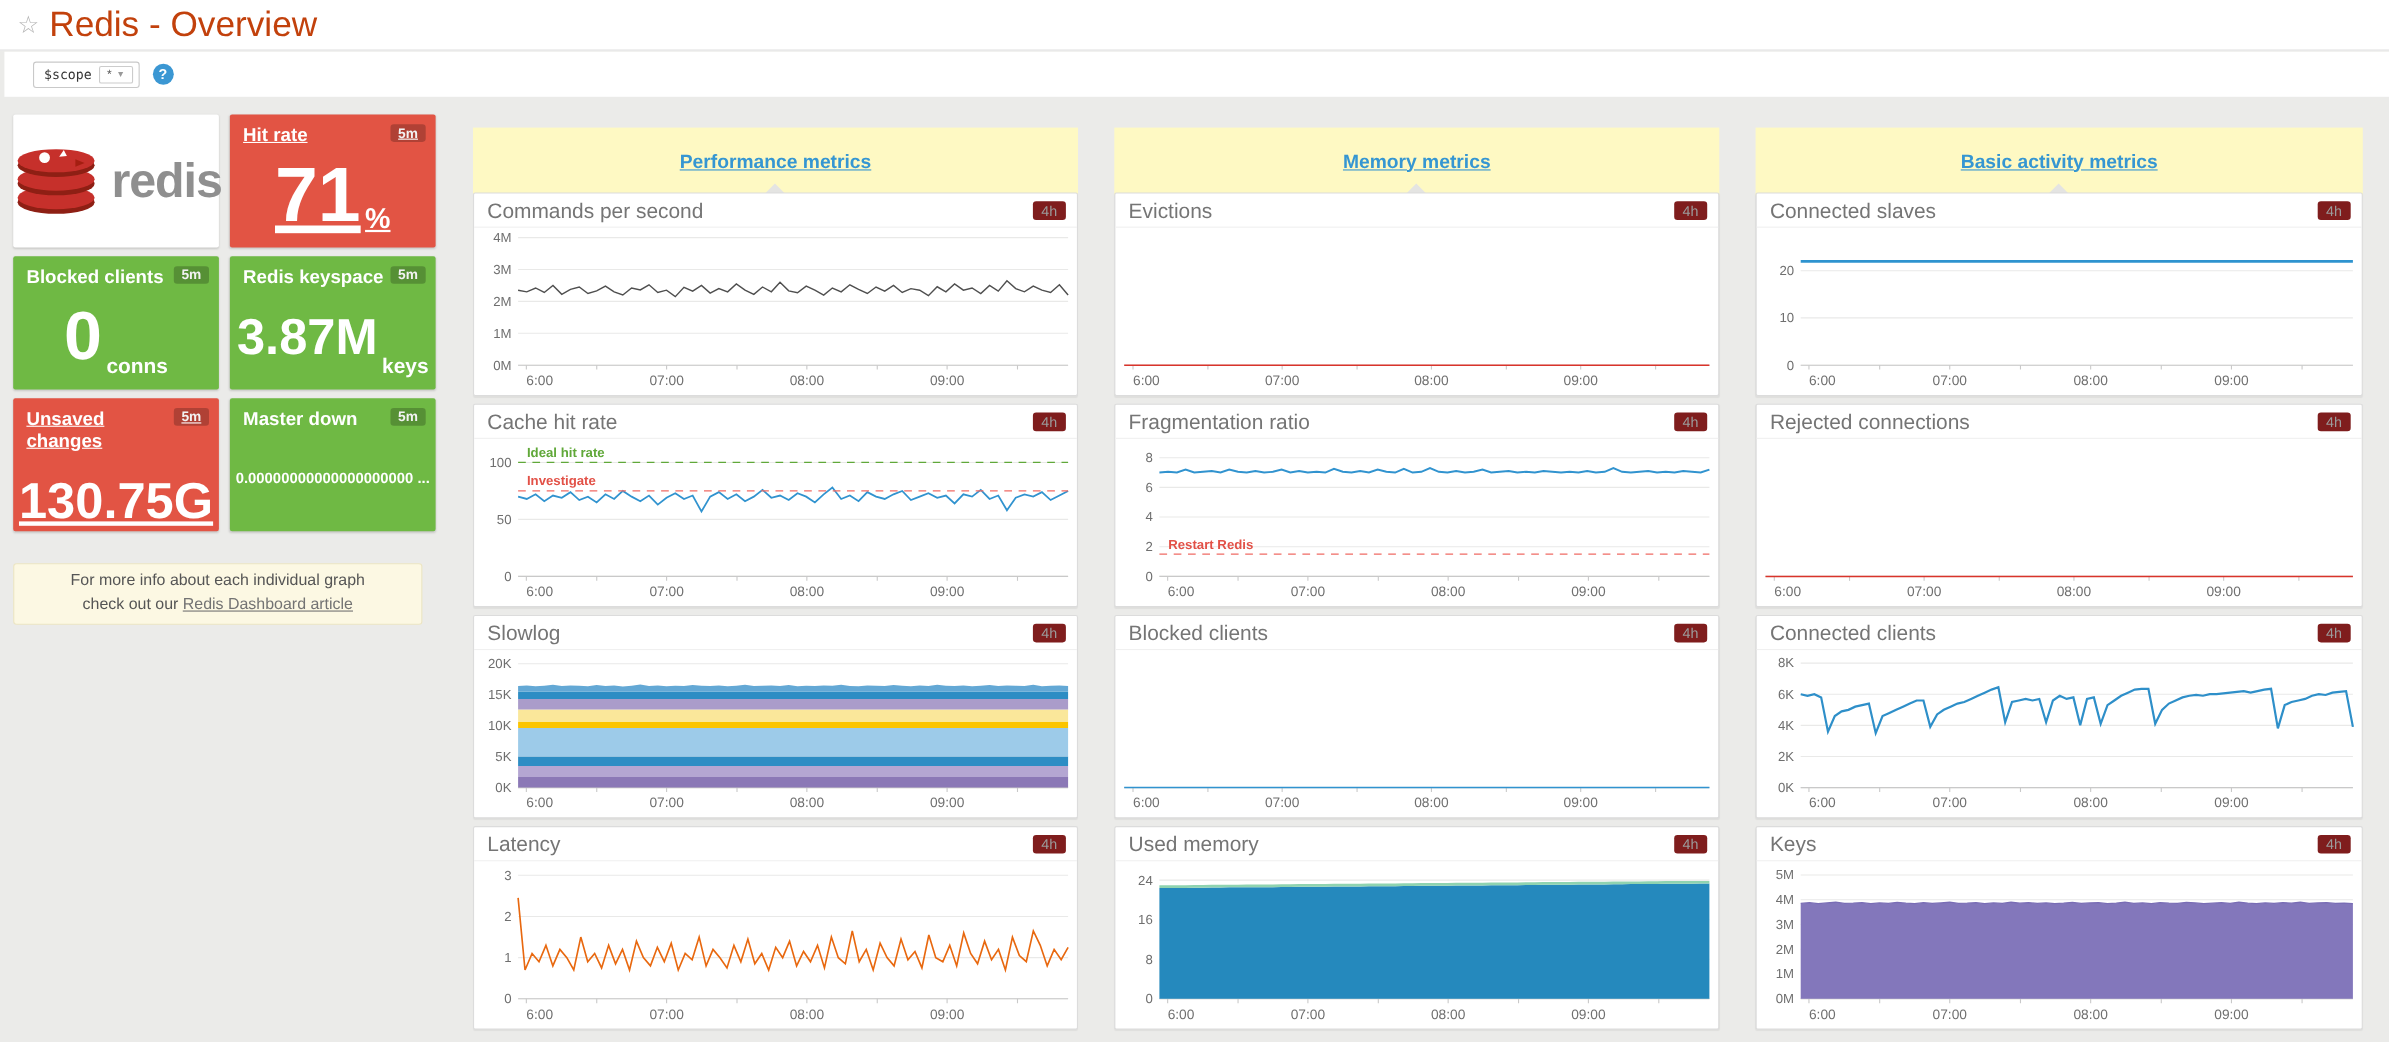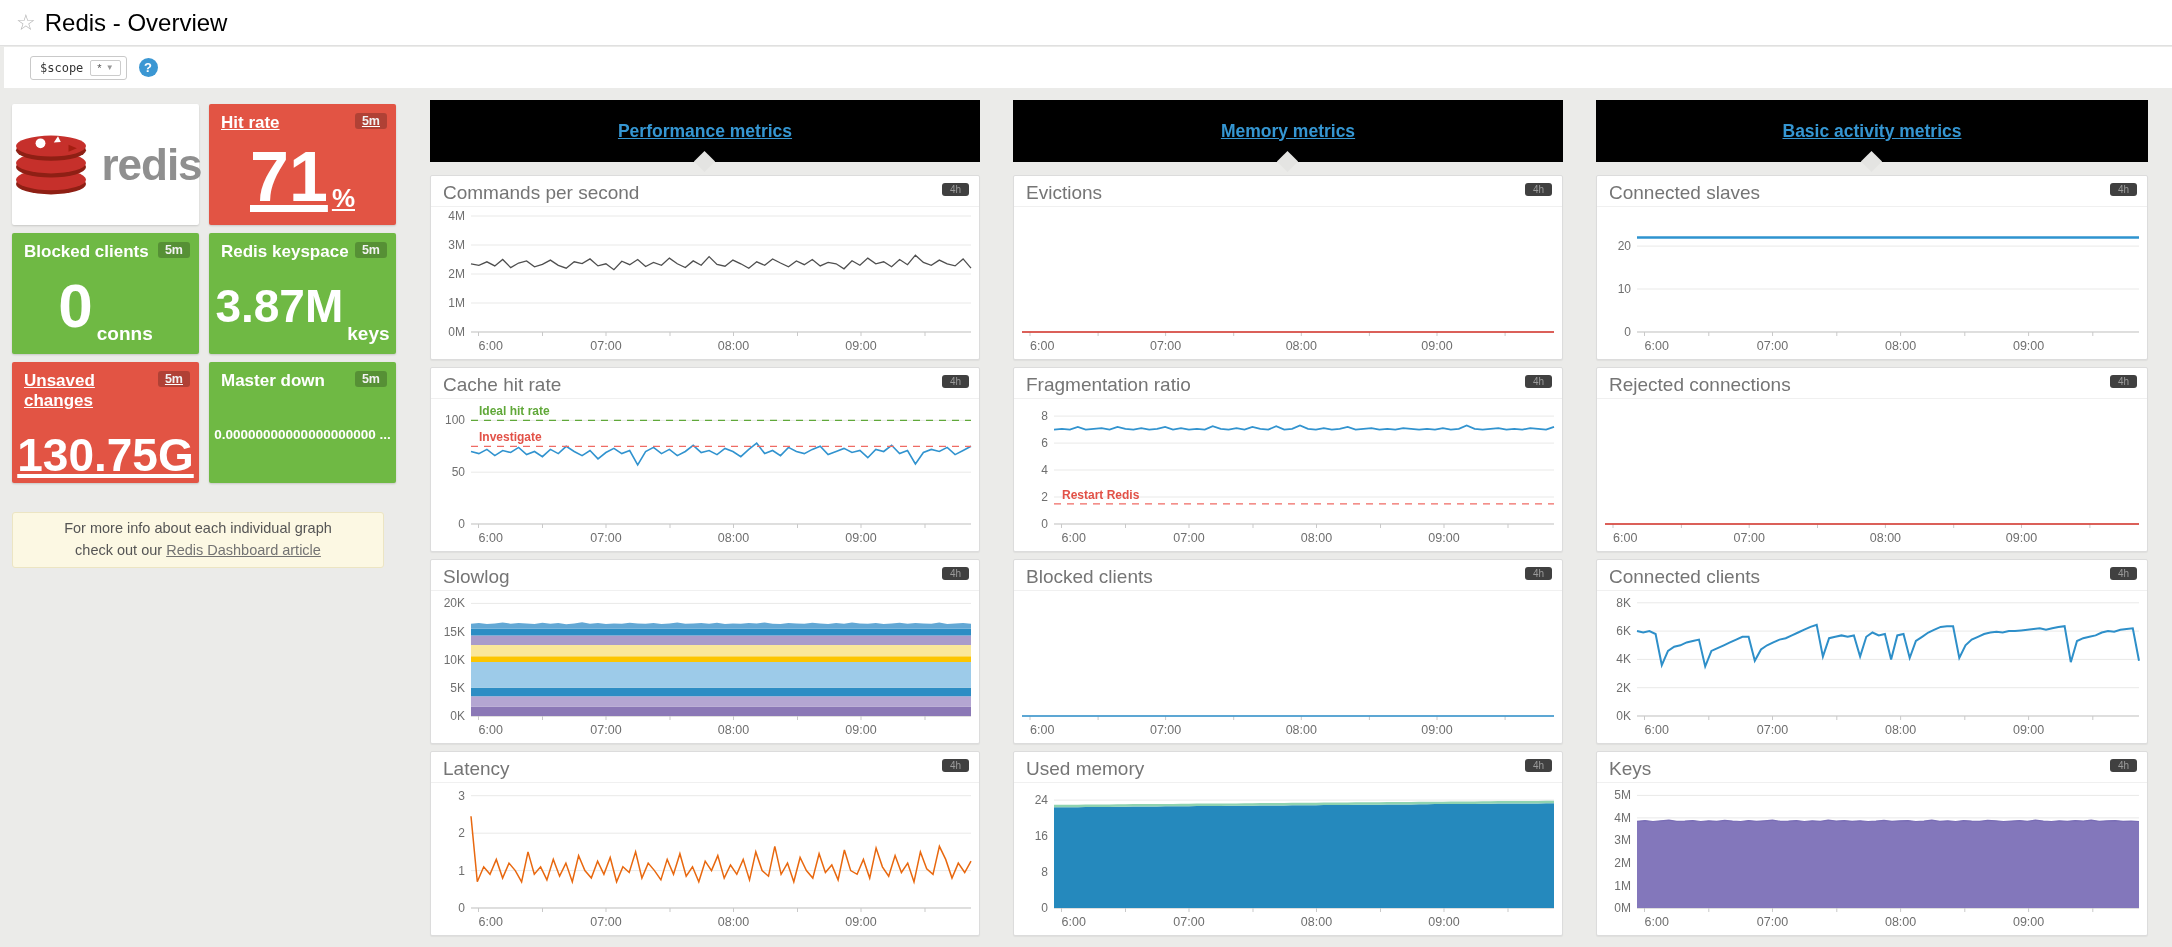--- a/index.html
+++ b/index.html
@@ -2,21 +2,21 @@
 <html><head>
 <meta charset="utf-8">
 <style>
   * { margin:0; padding:0; box-sizing:border-box; }
   body { font-family:"Liberation Sans", sans-serif; background:#ebebe9; }
   .screen { position:relative; width:2172px; height:947px; background:#ebebe9; overflow:hidden; }
 
   
   .topbar { position:absolute; left:0; top:0; width:100%; height:46px; background:#fff; border-bottom:1px solid #e0e0e0; display:flex; align-items:center; padding-left:16px; }
   .star { font-size:22px; color:#b5b5b5; margin-right:9px; cursor:pointer; }
-  .page-title { font-size:24px; color:#000000; }
+  .page-title { font-size:32px; color:#c2410c; }
   .toolbar { position:absolute; left:4px; top:47px; width:100%; height:41px; background:#fff; display:flex; align-items:center; padding-left:26px; }
   .scope-box { display:inline-flex; align-items:center; border:1px solid #c9c9c9; border-radius:3px; background:#fff; padding:3px 5px 3px 9px; cursor:pointer; }
   .scope-label { font-family:"DejaVu Sans Mono", monospace; font-size:12px; color:#333; }
   .scope-dd { display:inline-flex; align-items:center; border:1px solid #cccccc; border-radius:2px; margin-left:7px; padding:1px 6px; background:#fff; }
   .scope-val { font-size:11px; color:#555; margin-right:4px; }
   .scope-caret { font-size:8px; color:#999; }
   .help-icon { width:19px; height:19px; border-radius:50%; background:#3b97d3; color:#fff; font-size:13px; font-weight:bold; display:flex; align-items:center; justify-content:center; margin-left:12px; cursor:pointer; }
 
   
   .tile { position:absolute; width:187px; height:121px; border-radius:2px; box-shadow:0 1px 2px rgba(0,0,0,0.15); color:#fff; }
@@ -35,30 +35,30 @@
   .v-unit2 { font-size:19px; font-weight:bold; align-self:flex-end; margin:0 0 4px 4px; }
   .logo-wrap { display:flex; align-items:center; }
   .logo-text { font-size:44px; font-weight:bold; color:#8f8f8f; letter-spacing:-1px; margin-left:8px; }
 
   
   .note { position:absolute; left:12px; top:512px; width:372px; height:56px; background:#fcf8e3; border:1px solid #ece5c3; border-radius:3px; display:flex; flex-direction:column; align-items:center; justify-content:center; font-size:14.5px; color:#555; line-height:1.5; }
   .note a { color:#737373; text-decoration:underline; cursor:pointer; }
 
   
   .c1 { left:430px; width:550px; } .c2 { left:1013px; width:550px; } .c3 { left:1596px; width:552px; }
-  .colhead { position:absolute; top:100px; height:62px; background:#000000; display:flex; align-items:center; justify-content:center; }
+  .colhead { position:absolute; top:116px; height:62px; background:#fef9c3; display:flex; align-items:center; justify-content:center; }
   .colhead::after { content:""; position:absolute; bottom:-7px; left:50%; margin-left:-8px; width:15px; height:15px; background:#e4e4e2; transform:rotate(45deg); }
   .colhead a { font-size:17.5px; font-weight:600; color:#3596d2; text-decoration:underline; cursor:pointer; position:relative; z-index:2; }
 
   
   .panel { position:absolute; height:185px; background:#fff; border:1px solid #dcdcdc; border-radius:2px; box-shadow:0 1px 1px rgba(0,0,0,0.05); }
   .r1 { top:175px; } .r2 { top:367px; } .r3 { top:559px; } .r4 { top:751px; }
   .panel-head { height:31px; padding:6px 10px 0 12px; border-bottom:1px solid #f0f0f0; position:relative; }
   .panel-title { font-size:19px; color:#757575; }
-  .range-badge { position:absolute; right:10px; top:7px; font-size:10px; color:#9b9b9b; background:#404040; padding:1px 8px; border-radius:3px; }
+  .range-badge { position:absolute; right:10px; top:7px; font-size:13px; color:#9b9b9b; background:#7f1d1d; padding:1px 8px; border-radius:3px; }
   .chart { position:absolute; left:0; top:32px; right:0; bottom:1px; }
   svg text { font-family:"Liberation Sans", sans-serif; }
 </style>
 </head>
 <body>
 
 <div class="screen">
 
   <div class="topbar">
     <span class="star">☆</span>

